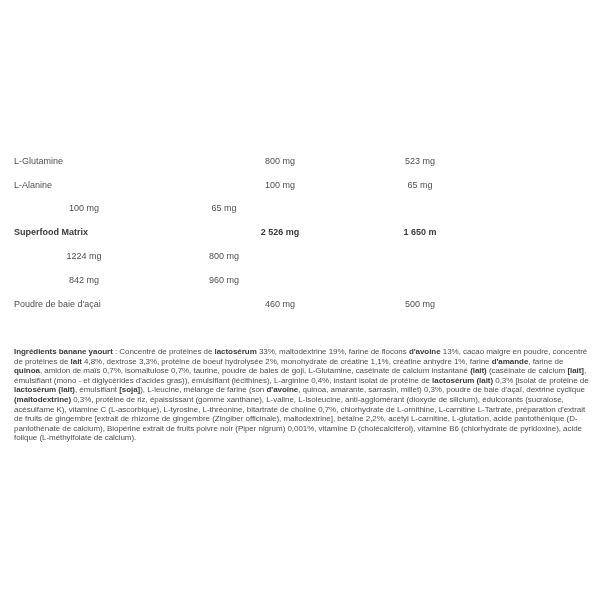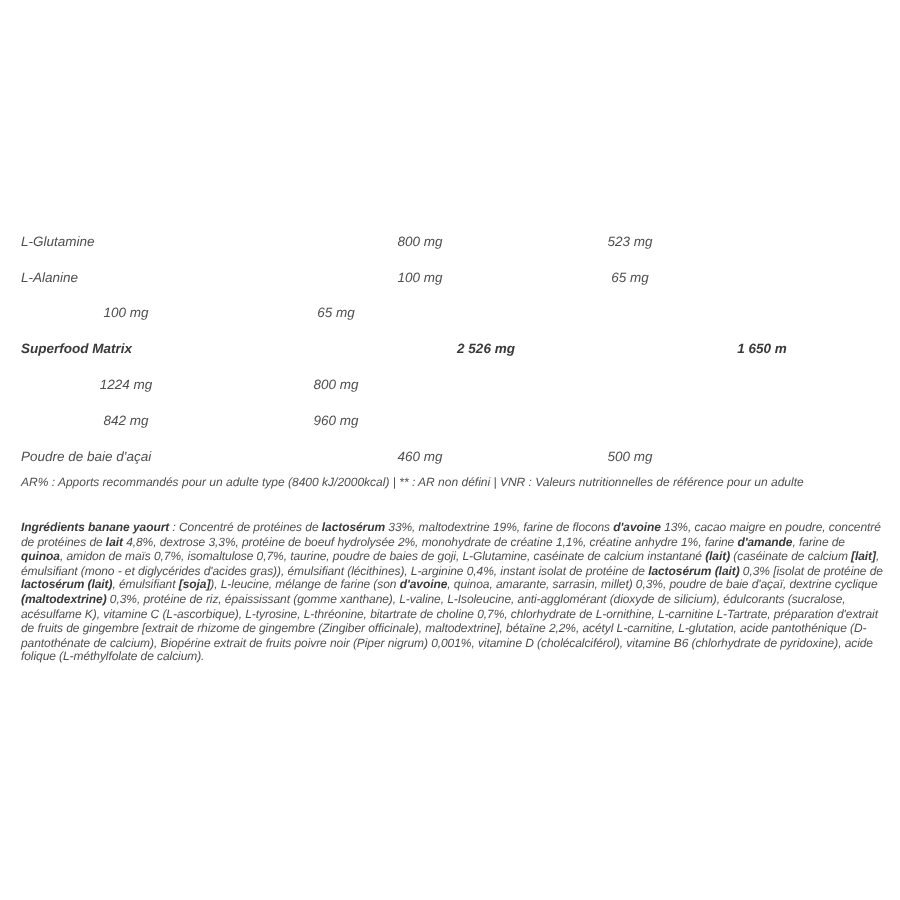--- a/index.html
+++ b/index.html
@@ -4,36 +4,35 @@
 <style>
   html, body { margin: 0; padding: 0; background: #ffffff; }
   .sheet {
     position: relative;
     width: 600px;
     height: 600px;
     background: #ffffff;
     font-family: "Liberation Sans", "DejaVu Sans", sans-serif;
     color: #4f4f4f;
     overflow: hidden;
-    font-style: italic;
   }
   .nutri-table {
     position: absolute;
     top: 149px;
     left: 14px;
     width: 576px;
   }
   .row {
     display: flex;
     align-items: center;
     height: 23.8px;
     font-size: 9px;
     color: #4f4f4f;
   }
-  .row.bold { font-weight: bold; color: #3a3a3a; gap: 44px; }
+  .row.bold { font-weight: bold; color: #3a3a3a; }
   .cell-label { width: 196px; text-align: left; }
   .cell-val { width: 140px; text-align: center; }
   .footnote {
     position: absolute;
     top: 317px;
     left: 14px;
     width: 576px;
     font-size: 8px;
     line-height: 10px;
     color: #4f4f4f;
@@ -82,15 +81,14 @@
       <div class="row">
         <div class="cell-val">842 mg</div>
         <div class="cell-val">960 mg</div>
       </div>
       <div class="row">
         <div class="cell-label">Poudre de baie d'açai</div>
         <div class="cell-val">460 mg</div>
         <div class="cell-val">500 mg</div>
       </div>
     </div>
-  <div class="footnote">AR% : Apports recommandés pour un adulte type (8400 kJ/2000kcal) | ** : AR non défini | VNR : Valeurs nutritionnelles de référence pour un adulte</div>
   <div class="ingredients"><span class="b">Ingrédients banane yaourt</span><span> : Concentré de protéines de </span><span class="b">lactosérum</span><span> 33%, maltodextrine 19%, farine de flocons </span><span class="b">d'avoine</span><span> 13%, cacao maigre en poudre, concentré de protéines de </span><span class="b">lait</span><span> 4,8%, dextrose 3,3%, protéine de boeuf hydrolysée 2%, monohydrate de créatine 1,1%, créatine anhydre 1%, farine </span><span class="b">d'amande</span><span>, farine de </span><span class="b">quinoa</span><span>, amidon de maïs 0,7%, isomaltulose 0,7%, taurine, poudre de baies de goji, L-Glutamine, caséinate de calcium instantané </span><span class="b">(lait)</span><span> (caséinate de calcium </span><span class="b">[lait]</span><span>, émulsifiant (mono - et diglycérides d'acides gras)), émulsifiant (lécithines), L-arginine 0,4%, instant isolat de protéine de </span><span class="b">lactosérum (lait)</span><span> 0,3% [isolat de protéine de </span><span class="b">lactosérum (lait)</span><span>, émulsifiant </span><span class="b">[soja]</span><span>), L-leucine, mélange de farine (son </span><span class="b">d'avoine</span><span>, quinoa, amarante, sarrasin, millet) 0,3%, poudre de baie d'açaï, dextrine cyclique </span><span class="b">(maltodextrine)</span><span> 0,3%, protéine de riz, épaississant (gomme xanthane), L-valine, L-Isoleucine, anti-agglomérant (dioxyde de silicium), édulcorants (sucralose, acésulfame K), vitamine C (L-ascorbique), L-tyrosine, L-thréonine, bitartrate de choline 0,7%, chlorhydrate de L-ornithine, L-carnitine L-Tartrate, préparation d'extrait de fruits de gingembre [extrait de rhizome de gingembre (Zingiber officinale), maltodextrine], bétaïne 2,2%, acétyl L-carnitine, L-glutation, acide pantothénique (D-pantothénate de calcium), Biopérine extrait de fruits poivre noir (Piper nigrum) 0,001%, vitamine D (cholécalciférol), vitamine B6 (chlorhydrate de pyridoxine), acide folique (L-méthylfolate de calcium).</span></div>
 </div>
 
 </body></html>

